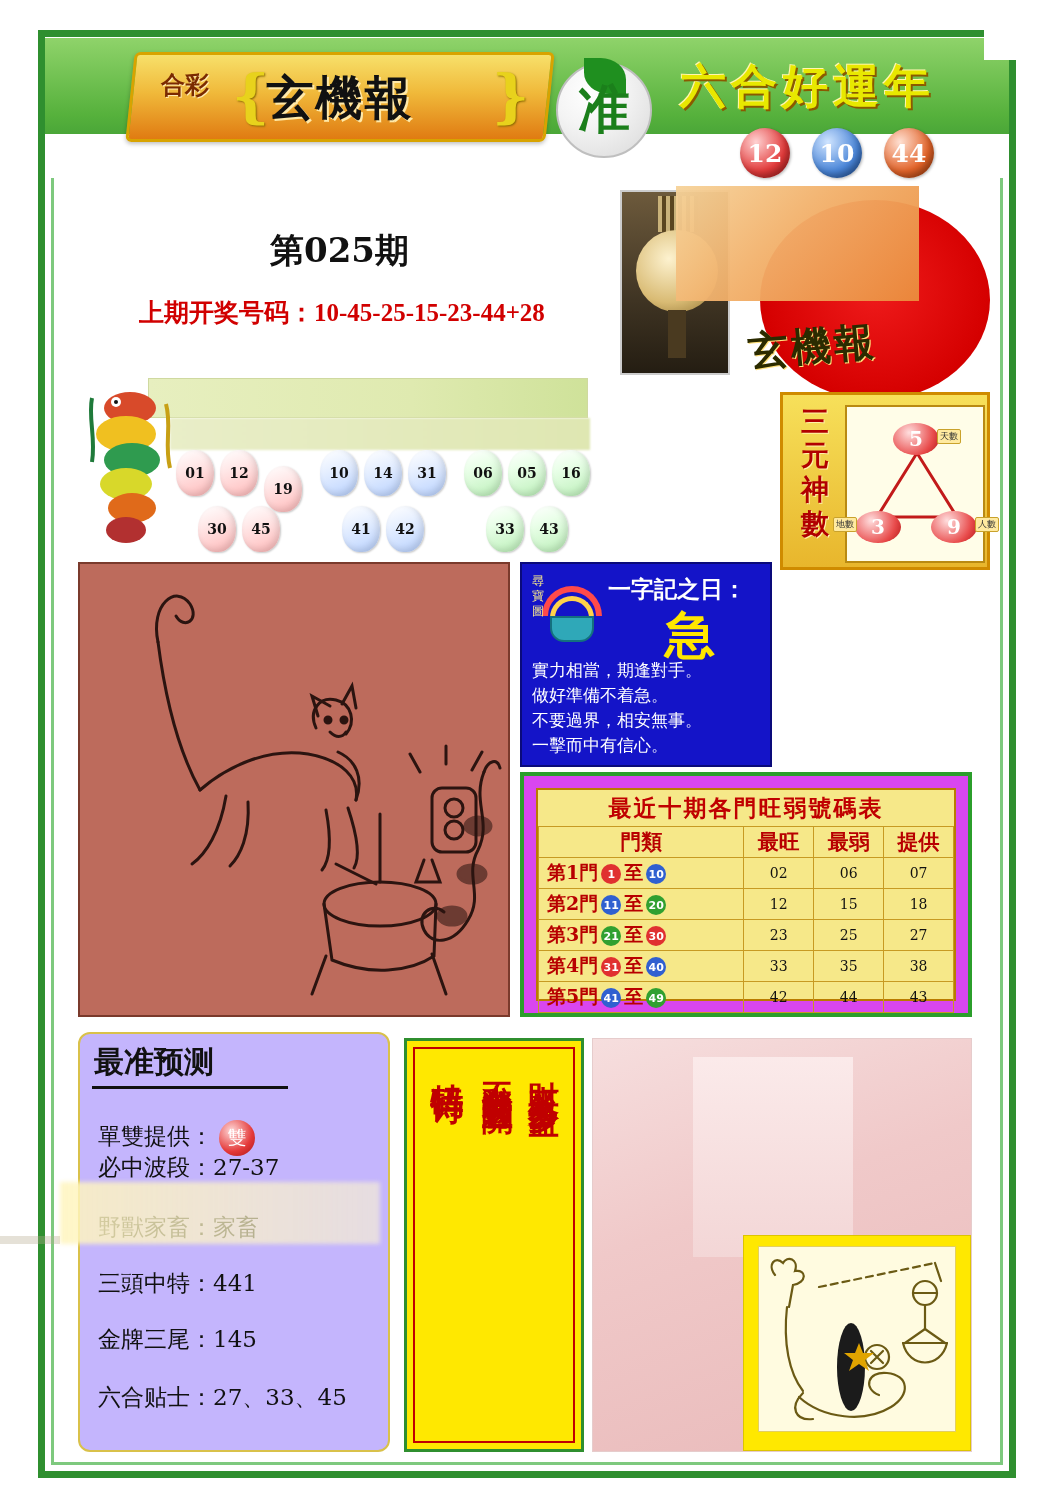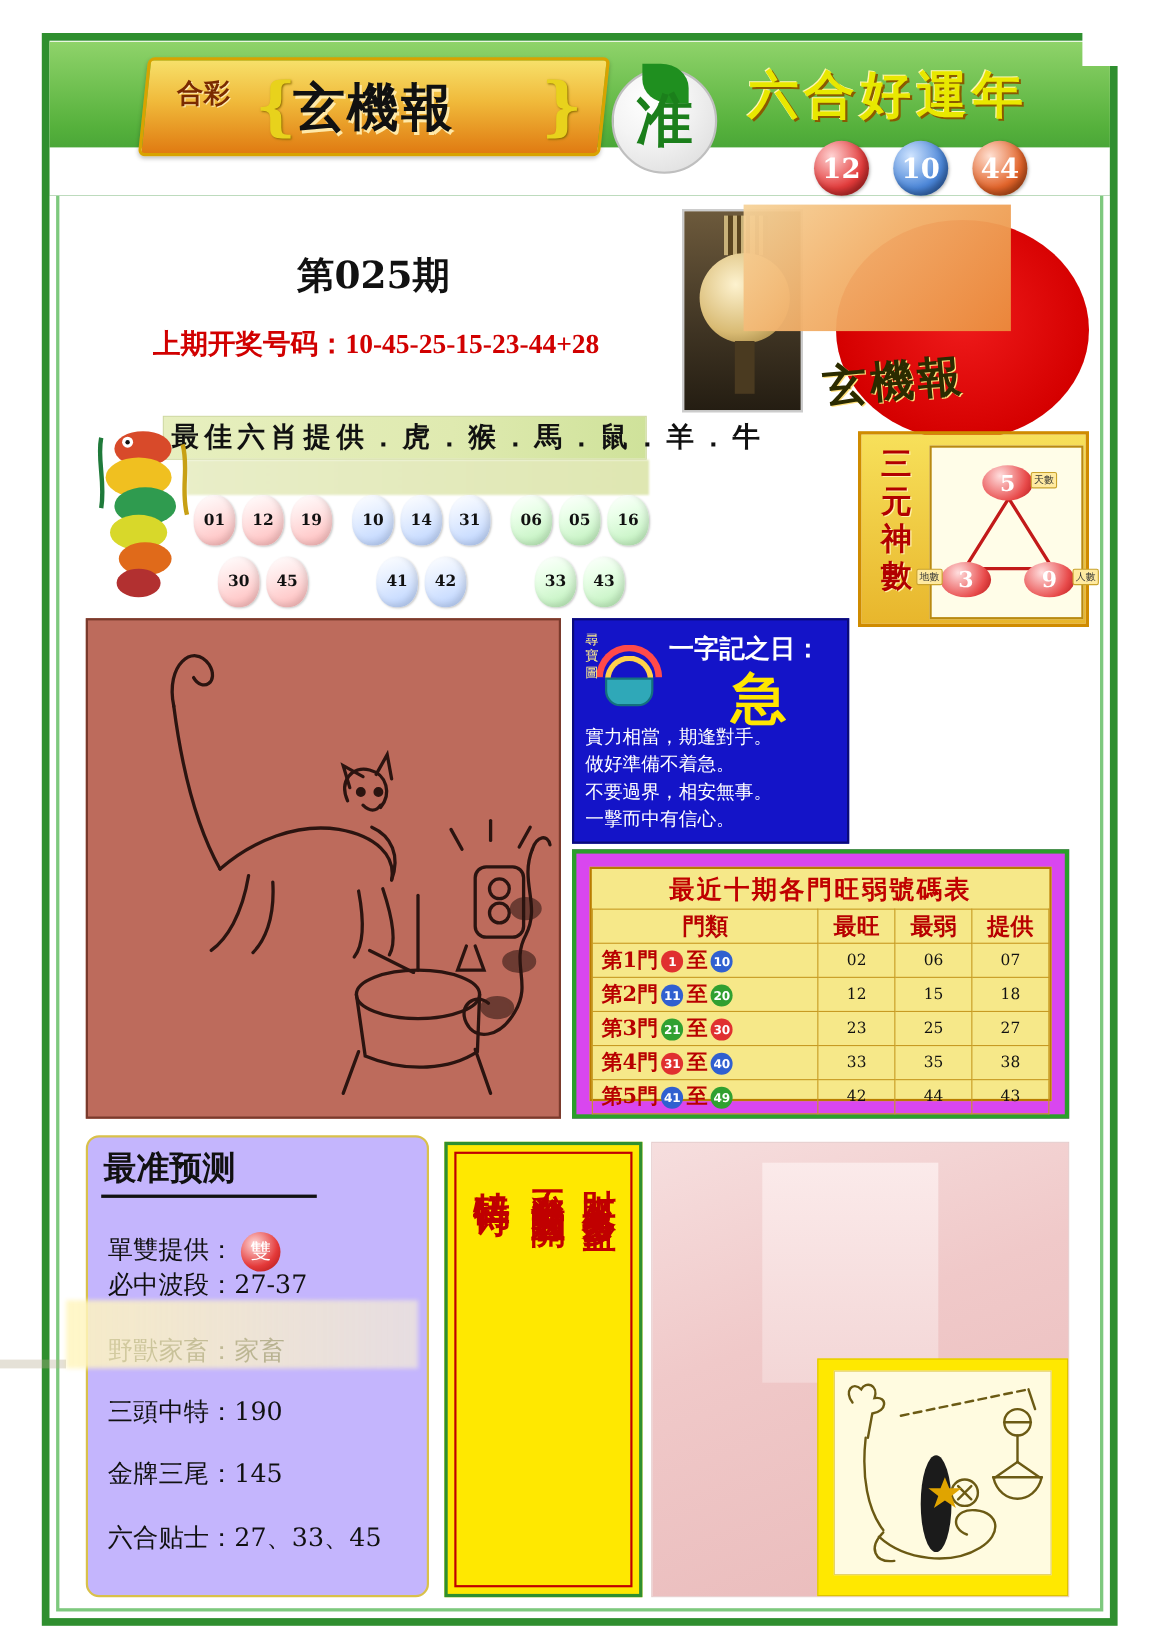--- a/index.html
+++ b/index.html
@@ -439,39 +439,38 @@
       </div>
       <div class="sy-node" style="left:84px; top:104px;">
         <span>9</span>
         <span class="tag">人數</span>
       </div>
     </div>
   </div>
 
   <div class="zodiac-strip"></div>
   <div class="zodiac-blur"></div>
-  <div class="zodiac-text">最佳六肖提供．虎．猴．馬．鼠．羊．牛</div>
 
   <svg class="dragon-art" viewBox="0 0 90 180">
     <ellipse cx="44" cy="30" rx="26" ry="16" fill="#d84a2a"></ellipse>
     <ellipse cx="40" cy="56" rx="30" ry="18" fill="#f0c020"></ellipse>
     <ellipse cx="46" cy="82" rx="28" ry="17" fill="#2f9b4f"></ellipse>
     <ellipse cx="40" cy="106" rx="26" ry="16" fill="#d8d82a"></ellipse>
     <ellipse cx="46" cy="130" rx="24" ry="15" fill="#e06a1a"></ellipse>
     <ellipse cx="40" cy="152" rx="20" ry="13" fill="#b23030"></ellipse>
     <circle cx="30" cy="24" r="5" fill="#ffffff"></circle>
     <circle cx="30" cy="24" r="2" fill="#111"></circle>
     <path d="M6 20 C 2 40, 10 60, 6 84" stroke="#1f7a3a" stroke-width="4" fill="none"></path>
     <path d="M80 26 C 86 48, 78 66, 84 90" stroke="#c8a015" stroke-width="4" fill="none"></path>
   </svg>
 
   <div class="balls-area">
     <div class="ball red" style="left:0px;   top:0px;">01</div>
     <div class="ball red" style="left:44px;  top:0px;">12</div>
-    <div class="ball red" style="left:88px;  top:0px;">19</div>
+    <div class="ball red" style="left:88px;  top:16px;">19</div>
     <div class="ball blue" style="left:144px; top:0px;">10</div>
     <div class="ball blue" style="left:188px; top:0px;">14</div>
     <div class="ball blue" style="left:232px; top:0px;">31</div>
     <div class="ball green" style="left:288px; top:0px;">06</div>
     <div class="ball green" style="left:332px; top:0px;">05</div>
     <div class="ball green" style="left:376px; top:0px;">16</div>
 
     <div class="ball red" style="left:22px;  top:56px;">30</div>
     <div class="ball red" style="left:66px;  top:56px;">45</div>
     <div class="ball blue" style="left:166px; top:56px;">41</div>
@@ -596,21 +595,21 @@
     <div class="pred-row" style="top:62px;margin-top:24px;">
       <span>單雙提供：</span><span class="pill-dbl">雙</span>
     </div>
     <div class="pred-row" style="top:118px;">
       <span>必中波段：</span><span>27-37</span>
     </div>
     <div class="pred-row" style="top:178px;">
       <span>野獸家畜：</span><span>家畜</span>
     </div>
     <div class="pred-row" style="top:234px;">
-      <span>三頭中特：</span><span>190</span>
+      <span>三頭中特：</span><span>441</span>
     </div>
     <div class="pred-row" style="top:290px;">
       <span>金牌三尾：</span><span>145</span>
     </div>
     <div class="pred-row" style="top:348px;">
       <span>六合贴士：</span><span>27、33、45</span>
     </div>
   </div>
   <div class="blur-band"></div>
   <div class="artifact-left"></div>

